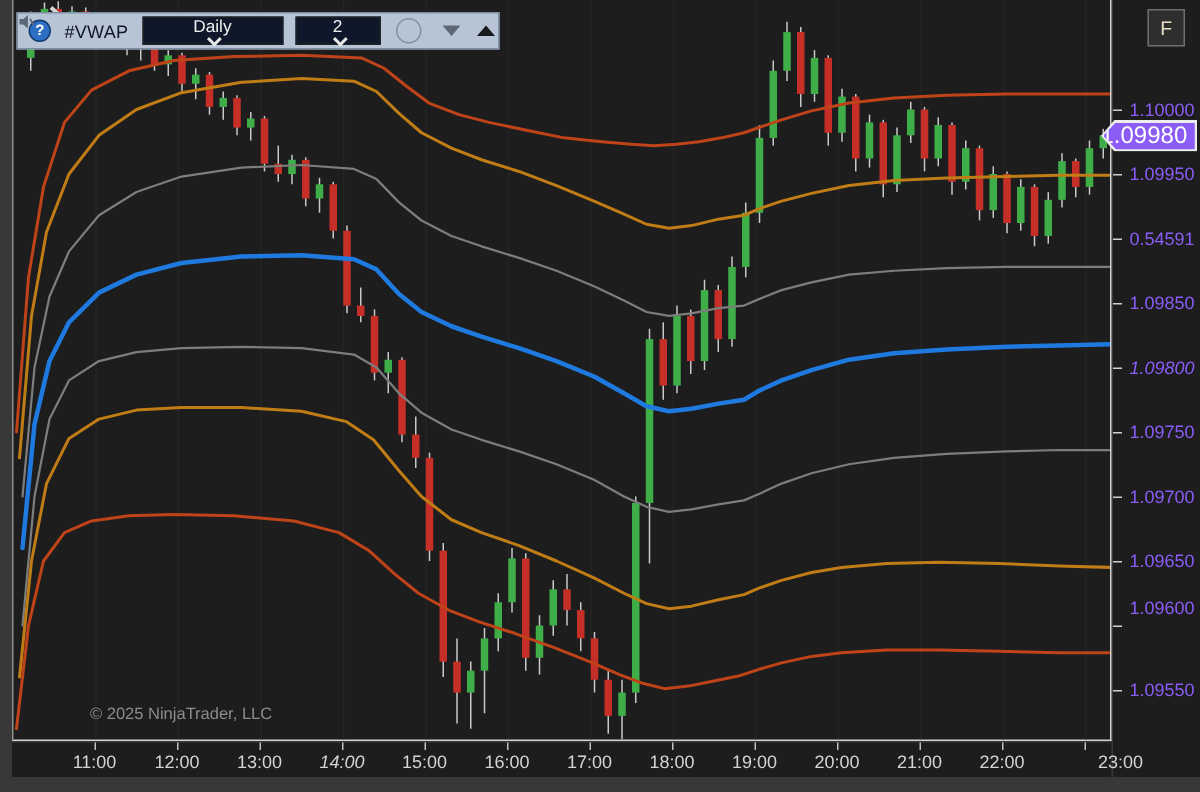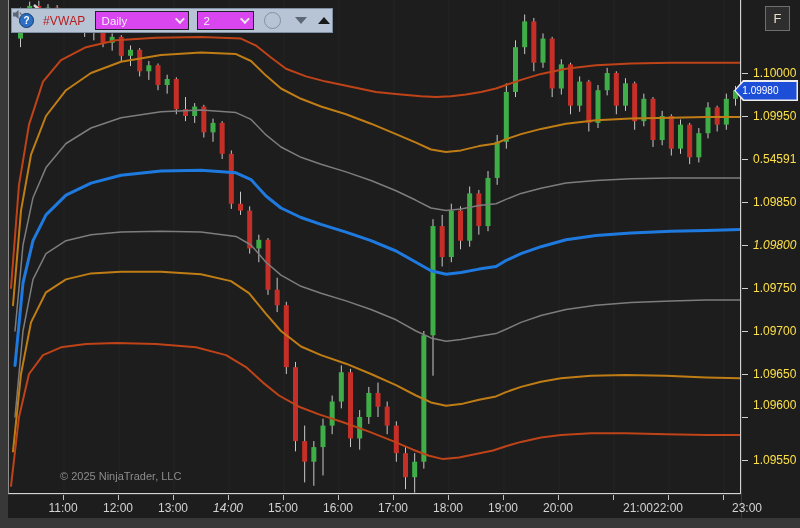--- a/index.html
+++ b/index.html
@@ -8,43 +8,43 @@
   
   .plot{position:absolute;left:8px;top:0;width:733px;height:494px;background:#1d1d1d;
         border-left:1px solid #8f8f8f;border-right:1px solid #d2d2d2;border-bottom:1px solid #d2d2d2;}
   .plot svg{position:absolute;left:0;top:0;}
   
   .toolbar{position:absolute;left:2px;top:8px;width:322px;height:25px;background:#b7c4d6;
            border:1px solid #7e8ea3;display:flex;align-items:center;z-index:30;}
   .info-ic{width:15px;height:15px;border-radius:50%;background:#2c6fc4;border:1px solid #123a6e;
            color:#fff;font-size:10px;font-weight:bold;display:flex;align-items:center;justify-content:center;
            margin-left:7px;flex:0 0 auto;}
-  .tb-label{color:#b91c1c;font-size:12px;margin-left:9px;letter-spacing:.2px;}
-  .dd{height:19px;background:#d946ef;border:1px solid #1f2227;color:#f0f0f0;font-size:11.5px;
-      display:flex;align-items:center;justify-content:space-between;padding:0 6px;margin-left:9px;}
+  .tb-label{color:#0f172a;font-size:12px;margin-left:9px;letter-spacing:.2px;}
+  .dd{height:19px;background:#0f172a;border:1px solid #1f2227;color:#f0f0f0;font-size:11.5px;
+      display:flex;align-items:center;justify-content:space-between;padding:0 6px;margin-left:9px;flex-direction:column;}
   .dd-daily{width:94px;}
   .dd-num{width:57px;margin-left:8px;}
   .chev{width:7px;height:7px;border-right:2px solid #e8e8e8;border-bottom:2px solid #e8e8e8;
         transform:rotate(45deg) translateY(-2px);flex:0 0 auto;}
   .spk{width:17px;height:17px;border-radius:50%;border:1.5px solid #83909f;margin-left:10px;
        display:flex;align-items:center;justify-content:center;}
   .tri-down{width:0;height:0;border-left:6px solid transparent;border-right:6px solid transparent;
             border-top:7px solid #5d6876;margin-left:14px;}
   .tri-up{width:0;height:0;border-left:6px solid transparent;border-right:6px solid transparent;
           border-bottom:7px solid #17191c;margin-left:11px;}
   
   .price-axis{position:absolute;left:742px;top:0;width:58px;height:518px;background:#1d1d1d;}
   .ptick{position:absolute;left:0;width:6px;height:1px;background:#cfcfcf;}
-  .plabel{position:absolute;left:11px;color:#fde047;font-size:12px;white-space:nowrap;}
+  .plabel{position:absolute;left:11px;color:#8b5cf6;font-size:12px;white-space:nowrap;}
   .badge{position:absolute;left:-8px;top:80px;width:64px;height:21px;background:#ededed;
          clip-path:polygon(0 50%,14% 0,100% 0,100% 100%,14% 100%);z-index:20;}
-  .badge-in{position:absolute;left:1.5px;top:1.5px;right:1.5px;bottom:1.5px;background:#1d4ed8;
+  .badge-in{position:absolute;left:1.5px;top:1.5px;right:1.5px;bottom:1.5px;background:#8b5cf6;
             clip-path:polygon(0 50%,14% 0,100% 0,100% 100%,14% 100%);
-            display:flex;align-items:center;justify-content:flex-end;padding-right:18px;
-            color:#fff;font-size:10px;}
+            display:flex;align-items:center;justify-content:flex-end;padding-right:5px;
+            color:#fff;font-size:16px;}
   
   .time-axis{position:absolute;left:8px;top:495px;width:733px;height:23px;background:#1d1d1d;}
   .ttick{position:absolute;top:0;width:1px;height:5px;background:#c0c0c0;}
   .tlabel{position:absolute;top:6px;transform:translateX(-50%);color:#d4d4d4;font-size:12px;white-space:nowrap;}
   .copyright{position:absolute;left:10px;top:470px;color:#8c8c8c;font-size:11px;z-index:5;margin-left:41px;}
   .fkey{position:absolute;left:765px;top:6px;width:25px;height:25px;background:#2e2e2e;border:1px solid #6e6e6e;
         color:#e6ddc4;font-size:13px;display:flex;align-items:center;justify-content:center;z-index:25;}
   .nav-arrow{position:absolute;left:688px;top:12px;z-index:6;}
 </style>
 </head>
@@ -306,21 +306,21 @@
       <div class="tlabel" style="left: 330px;">16:00</div>
       <div class="ttick" style="left: 385px;"></div>
       <div class="tlabel" style="left: 385px;">17:00</div>
       <div class="ttick" style="left: 440px;"></div>
       <div class="tlabel" style="left: 440px;">18:00</div>
       <div class="ttick" style="left: 495px;"></div>
       <div class="tlabel" style="left: 495px;">19:00</div>
       <div class="ttick" style="left: 550px;"></div>
       <div class="tlabel" style="left: 550px;">20:00</div>
       <div class="ttick" style="left: 605px;"></div>
-      <div class="tlabel" style="left: 630px;">21:00</div>
+      <div class="tlabel" style="left: 605px;">21:00</div>
       <div class="ttick" style="left: 660px;"></div>
       <div class="tlabel" style="left: 660px;">22:00</div>
       <div class="ttick" style="left: 715px;"></div>
       <div class="tlabel" style="left: 739px;">23:00</div>
     </div>
 
   <div class="fkey">F</div>
 
 </div>
 

